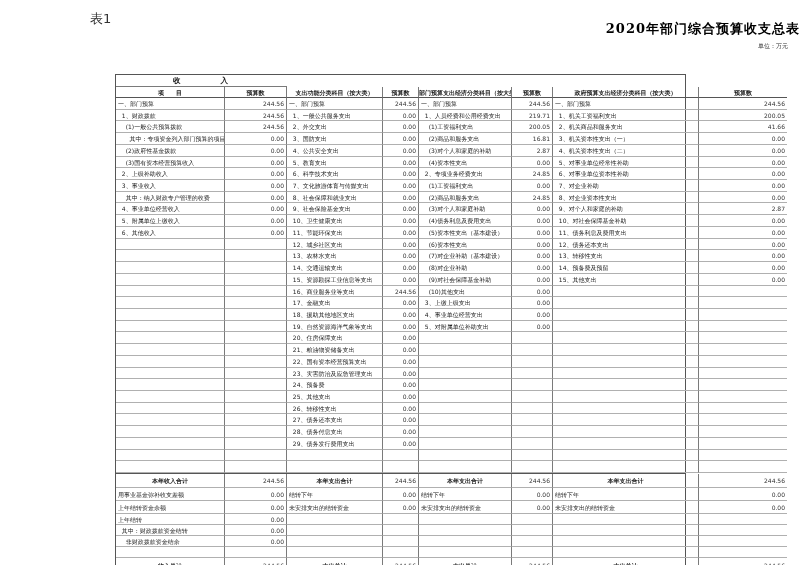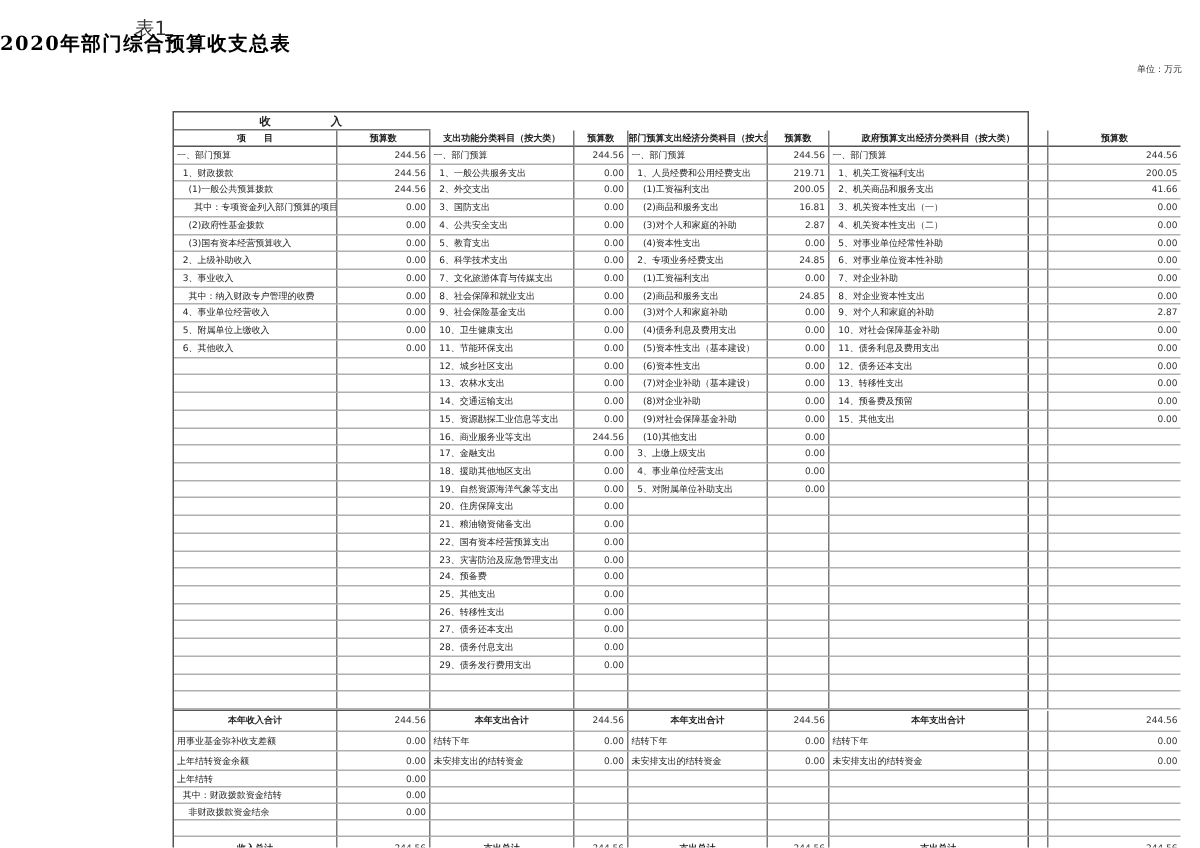--- a/index.html
+++ b/index.html
@@ -3,21 +3,21 @@
 <meta charset="utf-8">
 <style>
   html,body{margin:0;padding:0;}
   body{
     width:800px;height:565px;position:relative;background:#ffffff;
     font-family:"DejaVu Sans","Liberation Sans",sans-serif;color:#222;
     overflow:hidden;
   }
   .sheet-label{position:absolute;left:90px;top:10px;font-size:13px;color:#333;}
   .page-title{
-    position:absolute;left:0;top:20px;width:100%;text-align:left;
+    position:absolute;left:0;top:20px;width:100%;text-align:right;
     font-family:"DejaVu Serif","Liberation Serif",serif;
     font-size:13px;font-weight:bold;color:#000;letter-spacing:1px;
   }
   .unit-note{position:absolute;right:12px;top:42px;font-size:6px;color:#333;}
 
   .tbl{
     position:absolute;left:115px;top:50px;width:571px;
     border:1px solid #555;box-sizing:border-box;background:#fff;margin-top:24px;
   }
   .grid{display:grid;grid-template-columns:109px 62px 96px 36px 93px 41px 146px 88px;}

